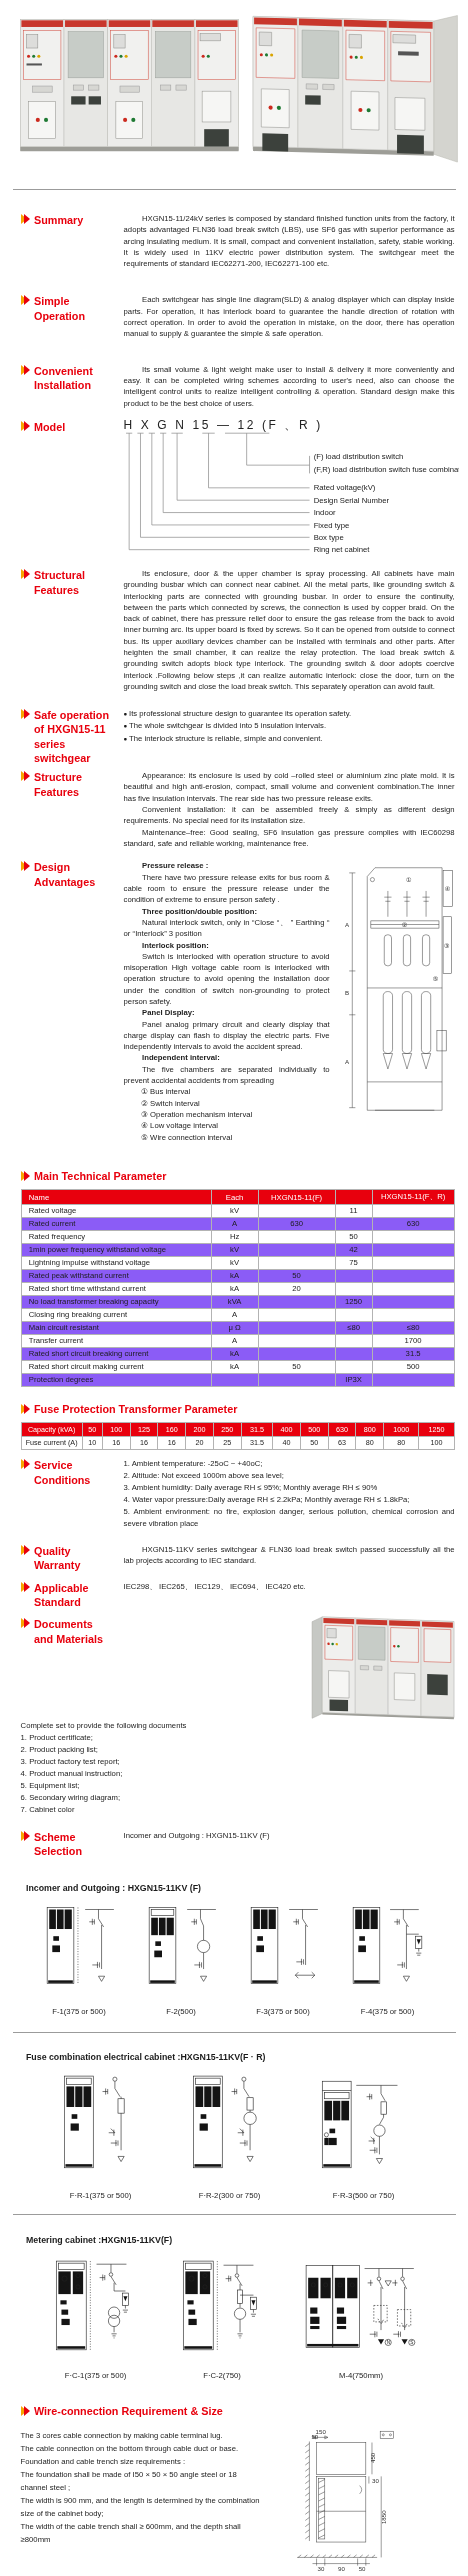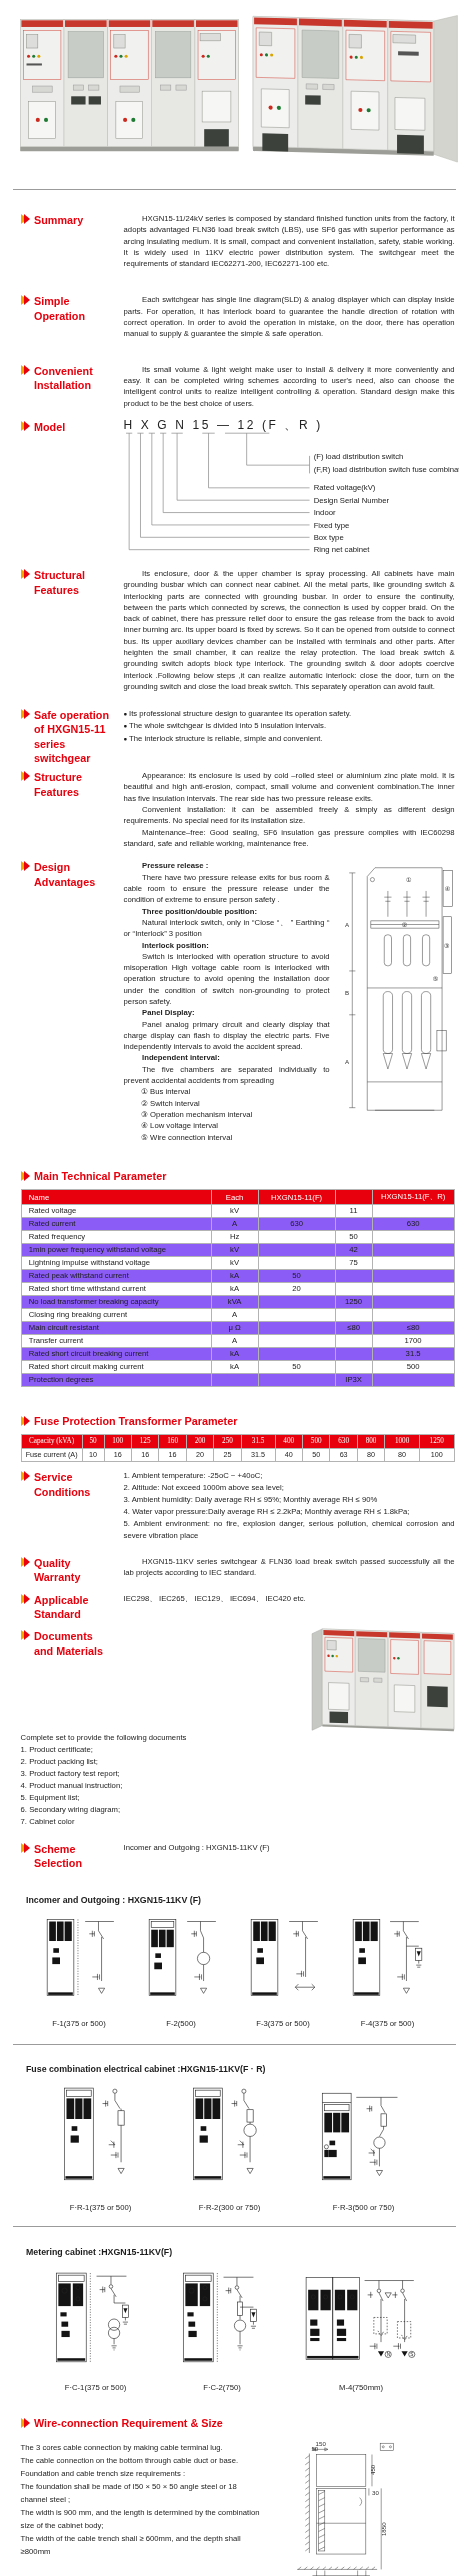--- a/index.html
+++ b/index.html
@@ -46,21 +46,21 @@
   h2.param-title .arr { margin-top:1px; }
   table.main { border-collapse:collapse; margin:7.2px 14.4px 0 20.6px; width:434px; font-size:7.7px; }
   table.main td, table.main th { border:0.5px solid #b3b3b3; padding:1px 4.1px; height:13px; }
   table.main th { background:#e8000d; color:#fff; font-weight:normal; text-align:center; height:14.4px; }
   table.main th:first-child { text-align:left; padding-left:7.2px; }
   table.main td:first-child { text-align:left; padding-left:7.2px; }
   table.main td { text-align:center; }
   table.main tr.alt td { background:#8b5cf6; }
   table.fuse { border-collapse:collapse; margin:7.2px 14.4px 0 20.6px; width:434px; font-size:7.2px; }
   table.fuse td, table.fuse th { border:0.5px solid #b3b3b3; text-align:center; height:13.4px; padding:0.5px 1px; }
-  table.fuse th { background:#e8000d; color:#fff; font-weight:normal;font-family:Liberation Serif, serif; }
+  table.fuse th { background:#e8000d; color:#fff; font-weight:normal; }
   table.fuse th.rowlab, table.fuse td.rowlab { width:61px; }
 
   .num-list div { line-height:12px; }
 
   
   .docs-wrap { position:relative; }
   .docs-photo { position:absolute; left:309px; top:-5.2px; }
 
   
   .scheme-title { font-size:8.8px; font-weight:bold; padding-left:26px; }
@@ -491,21 +491,21 @@
     <tr class="alt">
           <td>Protection degrees</td>
           <td></td>
           <td></td>
           <td>IP3X</td>
           <td></td>
         </tr>
   </tbody>
     </table>
 
-  <h2 class="param-title" style="margin-top:28px;">
+  <h2 class="param-title" style="margin-top:16px;">
     <span class="arr"></span>
     <span>Fuse Protection Transformer Parameter</span>
   </h2>
   <table class="fuse">
     <tbody>
         <tr>
       <th class="rowlab">Capacity (kVA)</th>
       <th>50</th>
       <th>100</th>
       <th>125</th>

